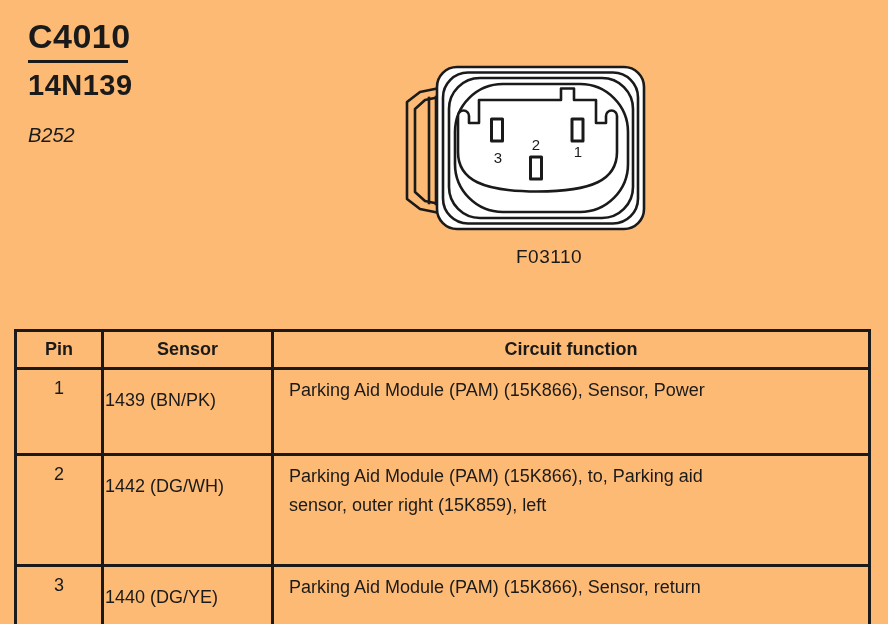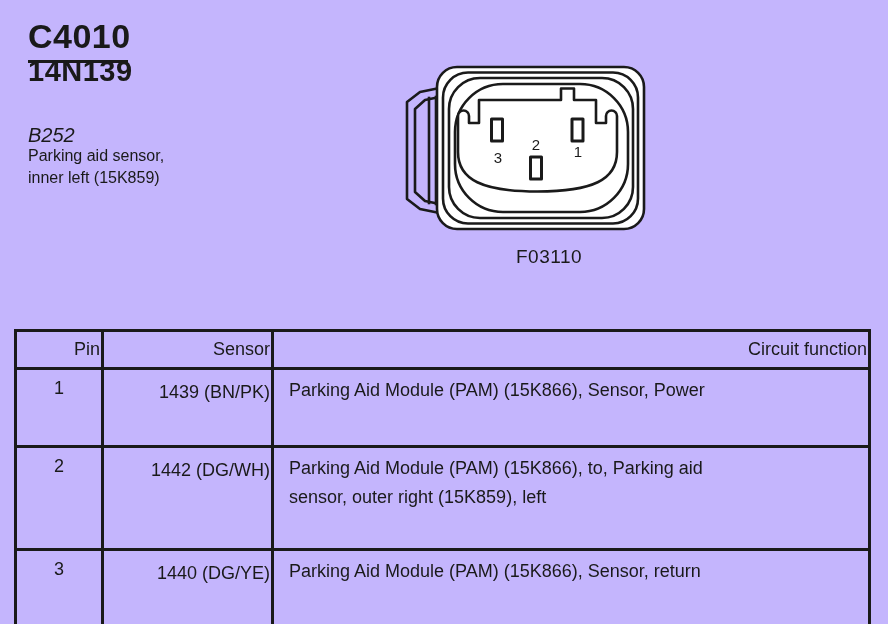--- a/index.html
+++ b/index.html
@@ -1,31 +1,31 @@
 <!DOCTYPE html>
 <html><head>
 <meta charset="utf-8">
 <style>
   html,body { margin:0; padding:0; background:#e8e8e8; }
   .page {
     position:relative; width:888px; height:624px; margin:0 auto;
-    background:#c4b5fd; overflow:hidden;
+    background:#fdba74; overflow:hidden;
     font-family:"Liberation Sans", sans-serif; color:#1a1a1a;
   }
   
   .conn-id {
     position:absolute; left:28px; top:17px;
     font-size:34px; font-weight:bold; letter-spacing:0.5px;
   }
   .title-rule {
     position:absolute; left:28px; top:60px; width:100px; height:3px;
     background:#1a1a1a;
   }
   .part-no {
-    position:absolute; left:28px; top:55px;
+    position:absolute; left:28px; top:69px;
     font-size:29px; font-weight:bold; letter-spacing:0.5px;
   }
   .loc-code {
     position:absolute; left:28px; top:124px;
     font-size:20px; font-style:italic;
   }
   .desc {
     position:absolute; left:28px; top:145px;
     font-size:16px; line-height:22px;
   }
@@ -36,45 +36,41 @@
     font-size:19px; letter-spacing:0.5px;
   }
   
   table.pin-table {
     position:absolute; left:14px; top:329px; width:854px;
     border-collapse:collapse; table-layout:fixed;
   }
   .pin-table th, .pin-table td {
     border:3px solid #1a1a1a; font-size:18px; overflow:hidden;
   }
-  .pin-table th { height:33px; font-weight:normal; text-align:right; vertical-align:middle; }
+  .pin-table th { height:33px; font-weight:bold; text-align:center; vertical-align:middle; }
   .col-pin   { width:87px; }
   .col-ckt   { width:170px; }
   .col-func  { width:597px; }
   .pin-table td { vertical-align:top; }
   td.cell-pin  { text-align:center; padding-top:8px; }
-  td.cell-ckt  { text-align:right; padding-top:12px; }
+  td.cell-ckt  { text-align:left; padding-top:20px; }
   td.cell-func { padding:6px 6px 0 15px; line-height:29px; }
   tr.row-1 td { height:62px; }
   tr.row-2 td { height:87px; }
   tr.row-3 td { height:60px; }
 </style>
 </head>
 <body>
 
 <div class="page">
 
   <div class="conn-id">C4010</div>
   <div class="title-rule"></div>
   <div class="part-no">14N139</div>
   <div class="loc-code">B252</div>
-  <div class="desc">
-    <div>Parking aid sensor,</div>
-    <div>inner left (15K859)</div>
-  </div>
 
   <svg class="connector-svg" width="260" height="185" viewBox="395 55 260 185" fill="none" stroke="#1a1a1a" stroke-width="2.6" stroke-linejoin="round" stroke-linecap="square">
 
     <g>
       <path d="M459 84 L420 92 L407 102 L407 199 L420 209 L459 217"></path>
       <path d="M459 93 L425 100 L415 109 L415 192 L425 201 L459 208"></path>
       <path d="M429 98 L429 203"></path>
       <path d="M436 97 L436 204"></path>
     </g>
 

